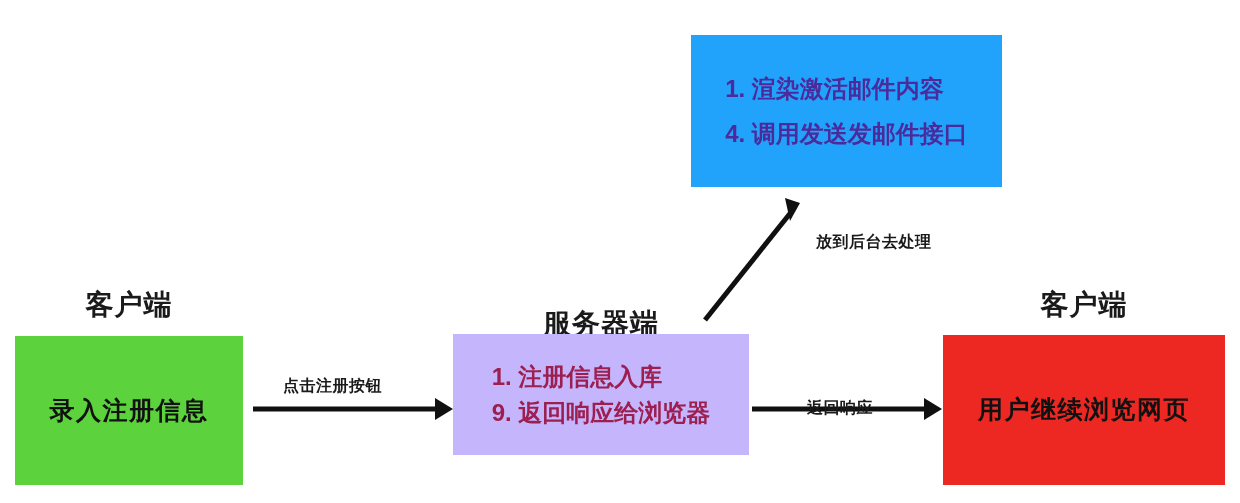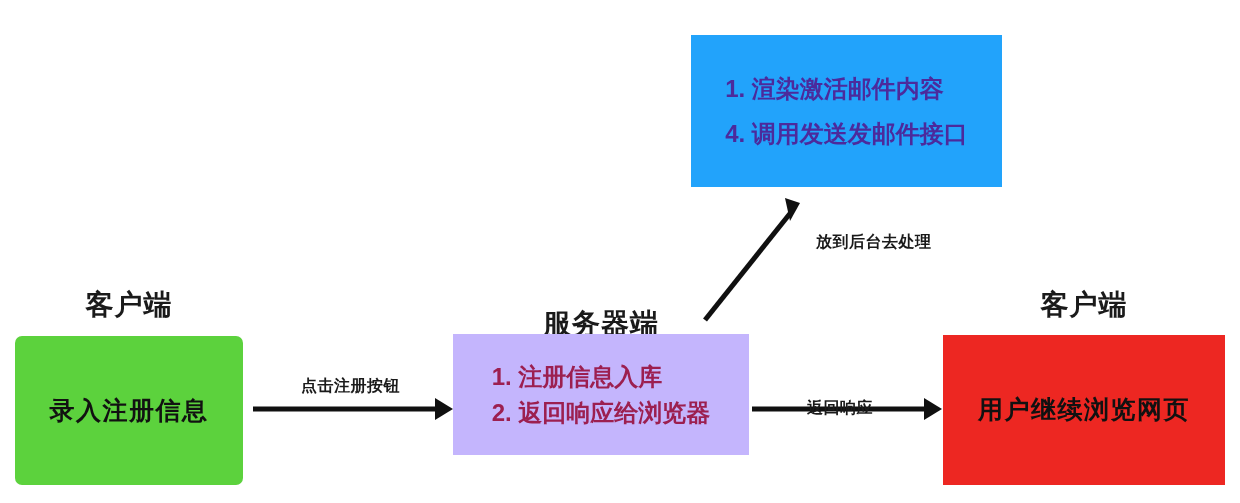--- a/index.html
+++ b/index.html
@@ -23,21 +23,20 @@
     display: flex;
     flex-direction: column;
     align-items: center;
     justify-content: center;
     text-align: center;
   }
 
   .node-green {
     left: 15px;  top: 336px;  width: 228px; height: 149px;
     background: #5cd23d;
-    border-radius: 7px;
   }
   .node-orange {
     left: 453px; top: 334px;  width: 296px; height: 121px;
     background: #c4b5fd;
   }
   .node-red {
     left: 943px; top: 335px;  width: 282px; height: 150px;
     background: #ed2722;
   }
   .node-blue {
@@ -101,21 +100,21 @@
 
   
   .edge-label {
     position: absolute;
     color: #1a1a1a;
     font-size: 16px;
     font-weight: bold;
     letter-spacing: 0.5px;
     white-space: nowrap;
   }
-  .edge-label-1 { left: 283px; top: 376px; margin-left: 18px; }
+  .edge-label-1 { left: 283px; top: 376px; }
   .edge-label-2 { left: 807px; top: 398px; }
   .edge-label-3 { left: 816px; top: 232px; }
 </style>
 </head>
 <body>
 
 <div id="canvas">
 
   <div class="heading heading-client-left">客户端</div>
 
@@ -123,21 +122,21 @@
 
   <div class="heading heading-client-right">客户端</div>
 
   <div class="node node-green">
     <div class="node-label-dark">录入注册信息</div>
   </div>
 
   <div class="node node-orange">
     <div class="lines node-label-maroon">
       <div>1. 注册信息入库</div>
-      <div>2. 返回响应给浏览器</div>
+      <div>9. 返回响应给浏览器</div>
     </div>
   </div>
 
   <div class="node node-blue">
     <div class="lines node-label-purple">
       <div>1. 渲染激活邮件内容</div>
       <div>4. 调用发送发邮件接口</div>
     </div>
   </div>
 

